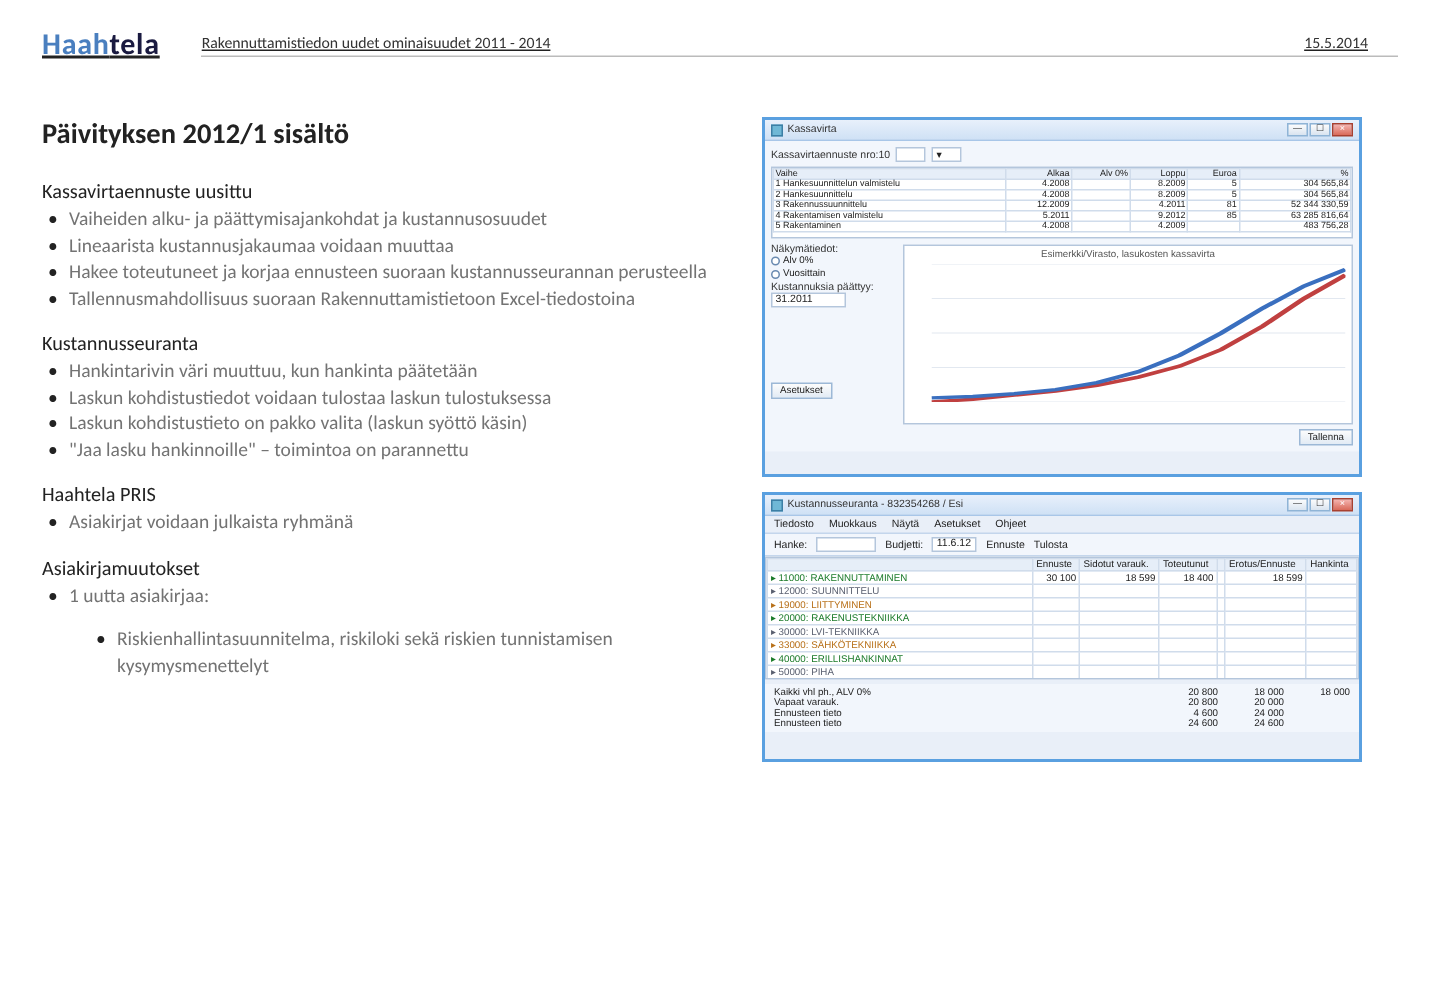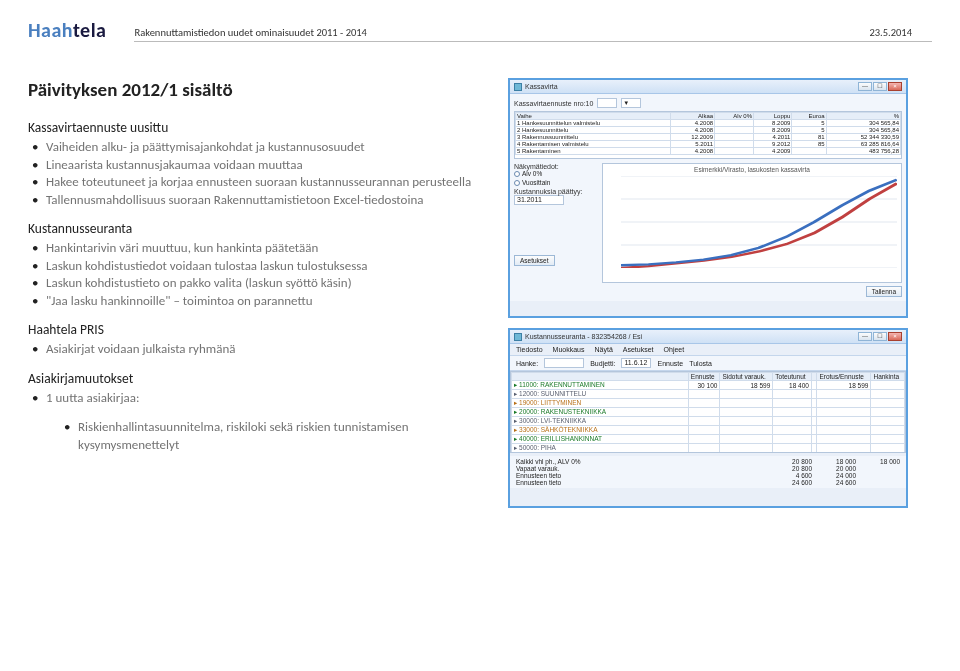--- a/index.html
+++ b/index.html
@@ -1,18 +1,18 @@
 <!DOCTYPE html>
 <html><head>
 <meta charset="utf-8">
 <style>
   * { box-sizing: border-box; margin: 0; padding: 0; }
   html, body { width: 960px; height: 671px; font-family: Calibri, Arial, sans-serif; background: #fff; color: #222; }
   .page { position: relative; width: 960px; height: 671px; padding: 18px 28px 18px 28px; }
-  .header-row { display: flex; align-items: flex-end; gap: 28px; }
+  .header-row { display: flex; align-items: center; gap: 16px; text-decoration: underline; }
   .logo { font-size: 20px; font-weight: 700; letter-spacing: 0.5px; }
   .logo .h-blue { color: #4a7fbf; }
   .logo .h-dark { color: #1a1a40; }
   .header-text { font-size: 10.5px; color: #333; flex: 1; }
   .header-date { font-size: 10.5px; color: #333; margin-right: 20px; }
   .hr-thin { border: none; border-top: 1px solid #bbb; margin-top: 2px; }
   .content-row { display: flex; margin-top: 36px; }
   .col-left { flex: 1; max-width: 480px; }
   .col-right { width: 400px; display: flex; flex-direction: column; gap: 10px; }
   h1.title { font-size: 19px; font-weight: 700; color: #222; margin-bottom: 18px; }
@@ -75,24 +75,24 @@
   .sf2 .bp-col-r span { min-width: 30px; text-align: right; }
 </style>
 </head>
 <body>
 
 <div class="page">
   <div class="header-row">
     <div class="logo">
       <span class="h-blue">Haah</span><span class="h-dark">tela</span>
     </div>
-    <div style="flex:1;">
+    <div style="flex:1;margin-left:12px;">
       <div style="display:flex; justify-content:space-between;">
         <span class="header-text">Rakennuttamistiedon uudet ominaisuudet 2011 - 2014</span>
-        <span class="header-date">23.5.2014</span>
+        <span class="header-date">15.5.2014</span>
       </div>
       <hr class="hr-thin">
     </div>
   </div>
 
   <div class="content-row">
     <div class="col-left">
       <h1 class="title">Päivityksen 2012/1 sisältö</h1>
 
       <h3 class="section">Kassavirtaennuste uusittu</h3>

